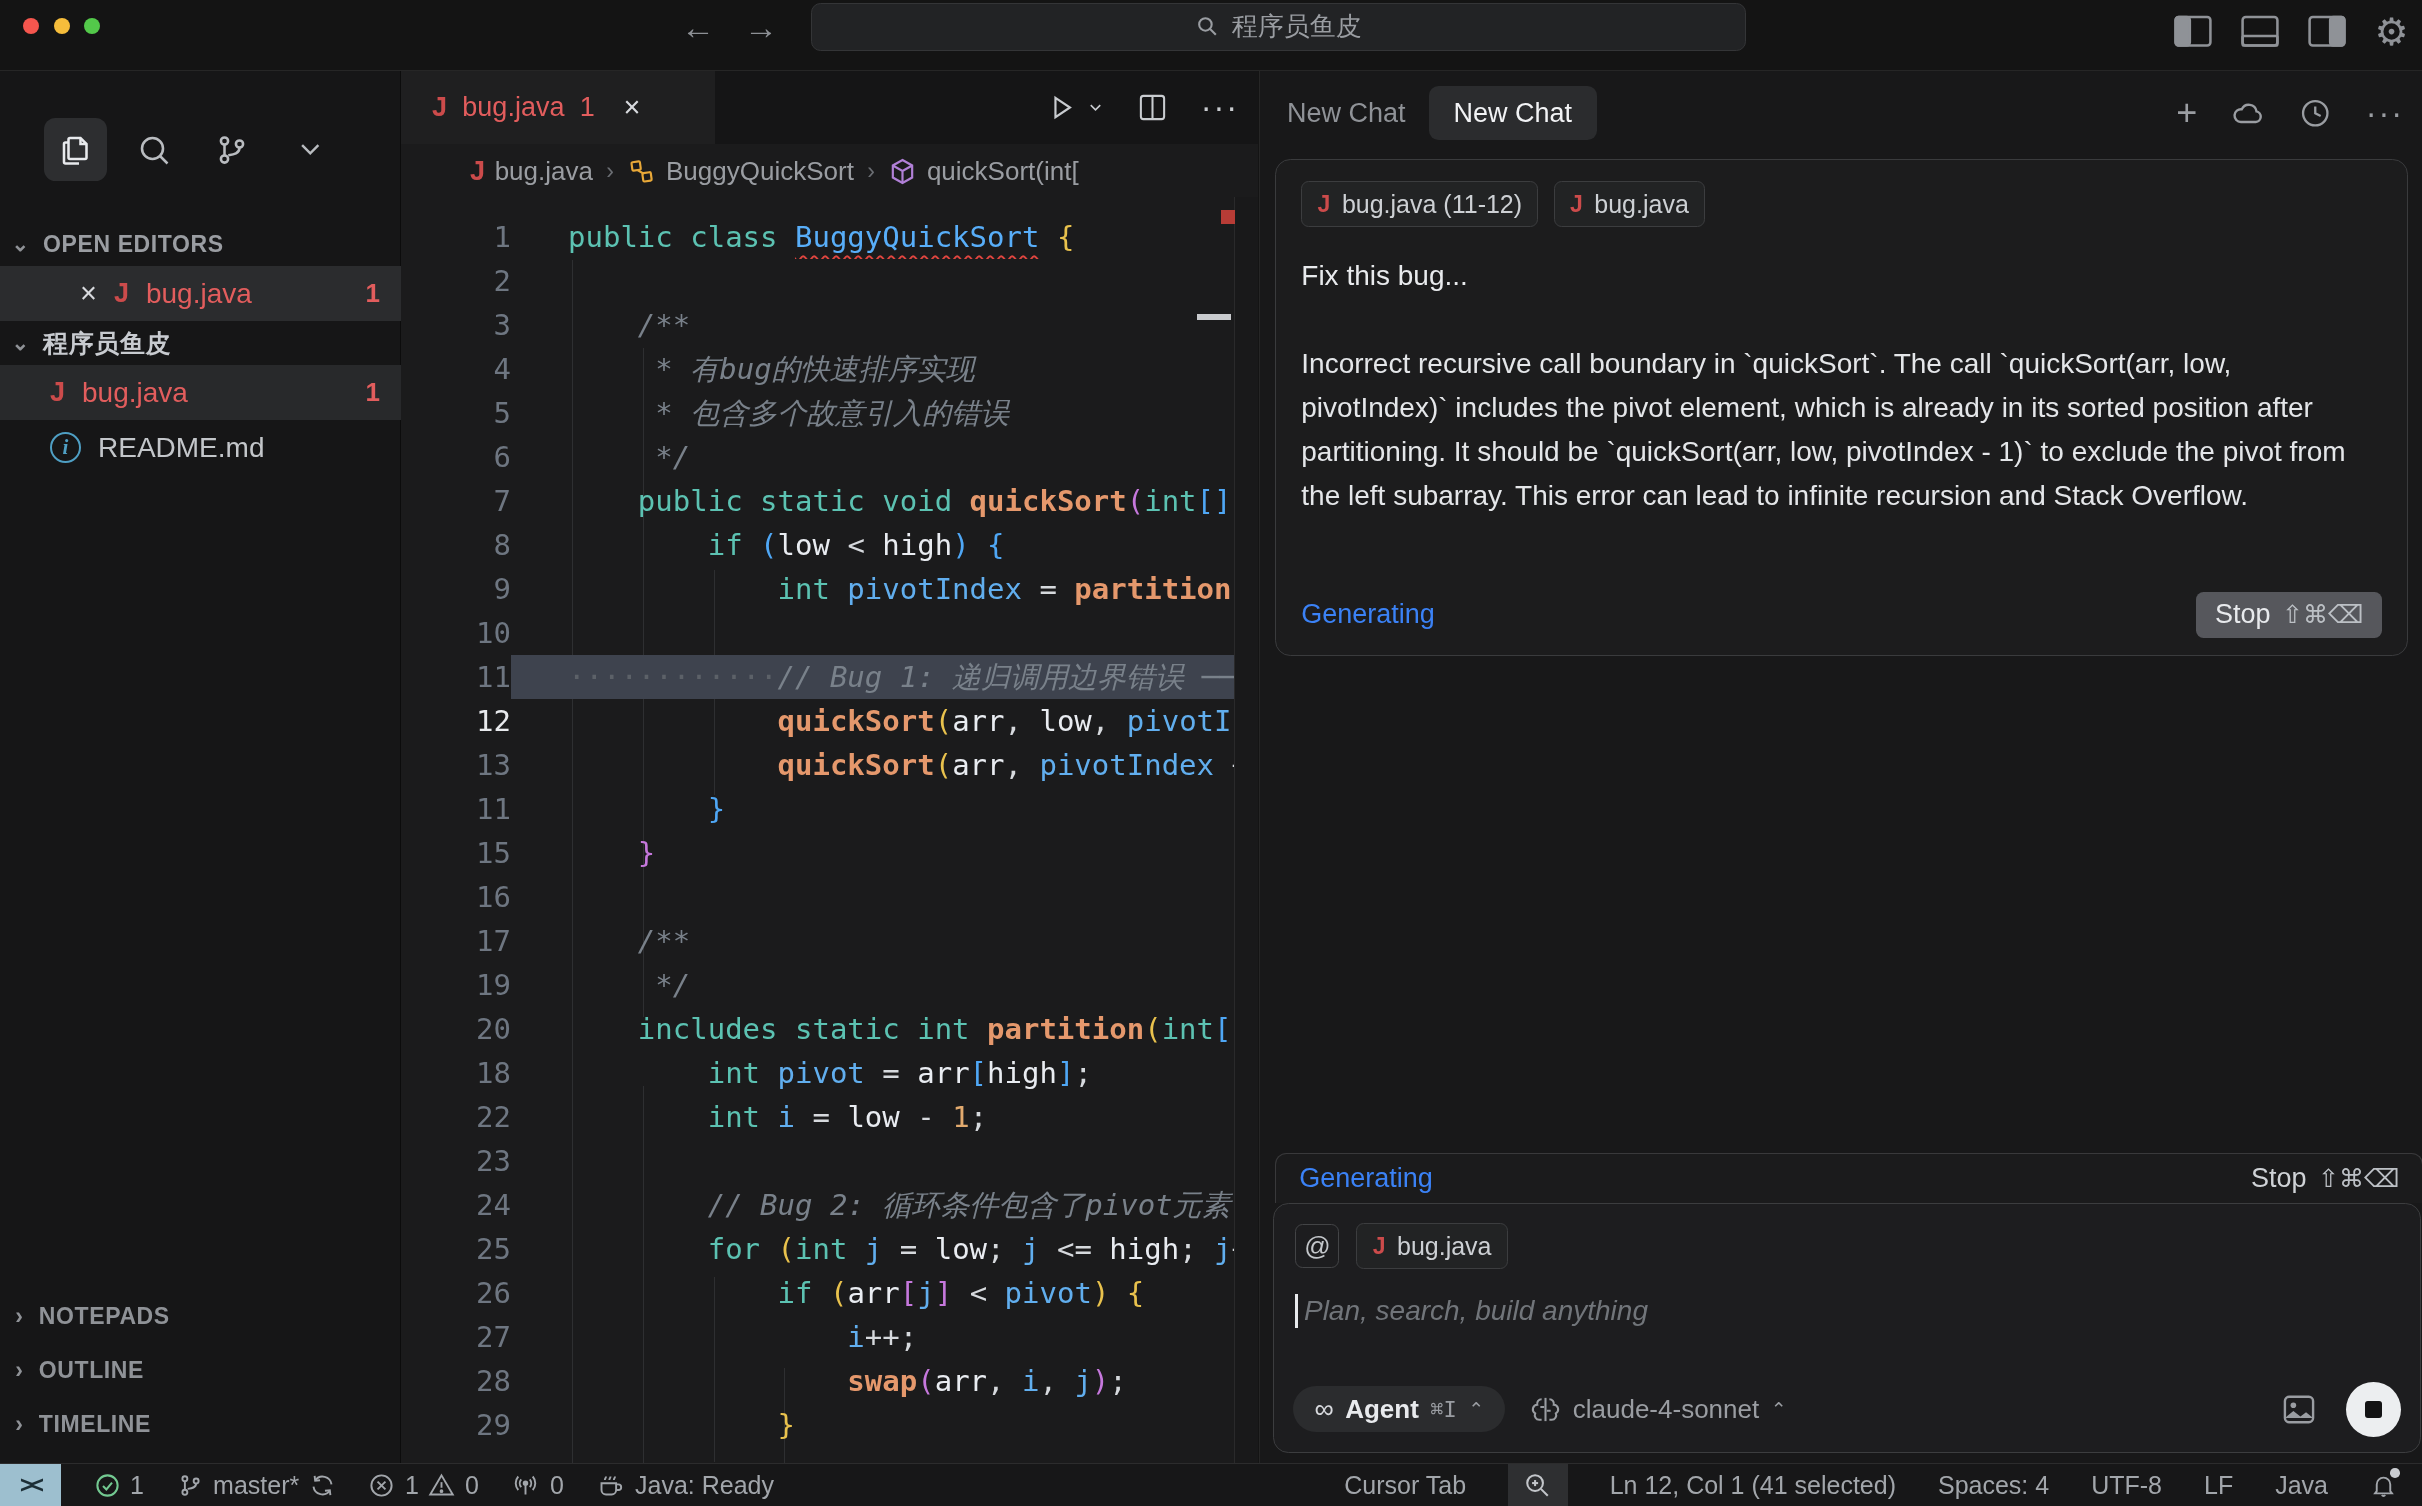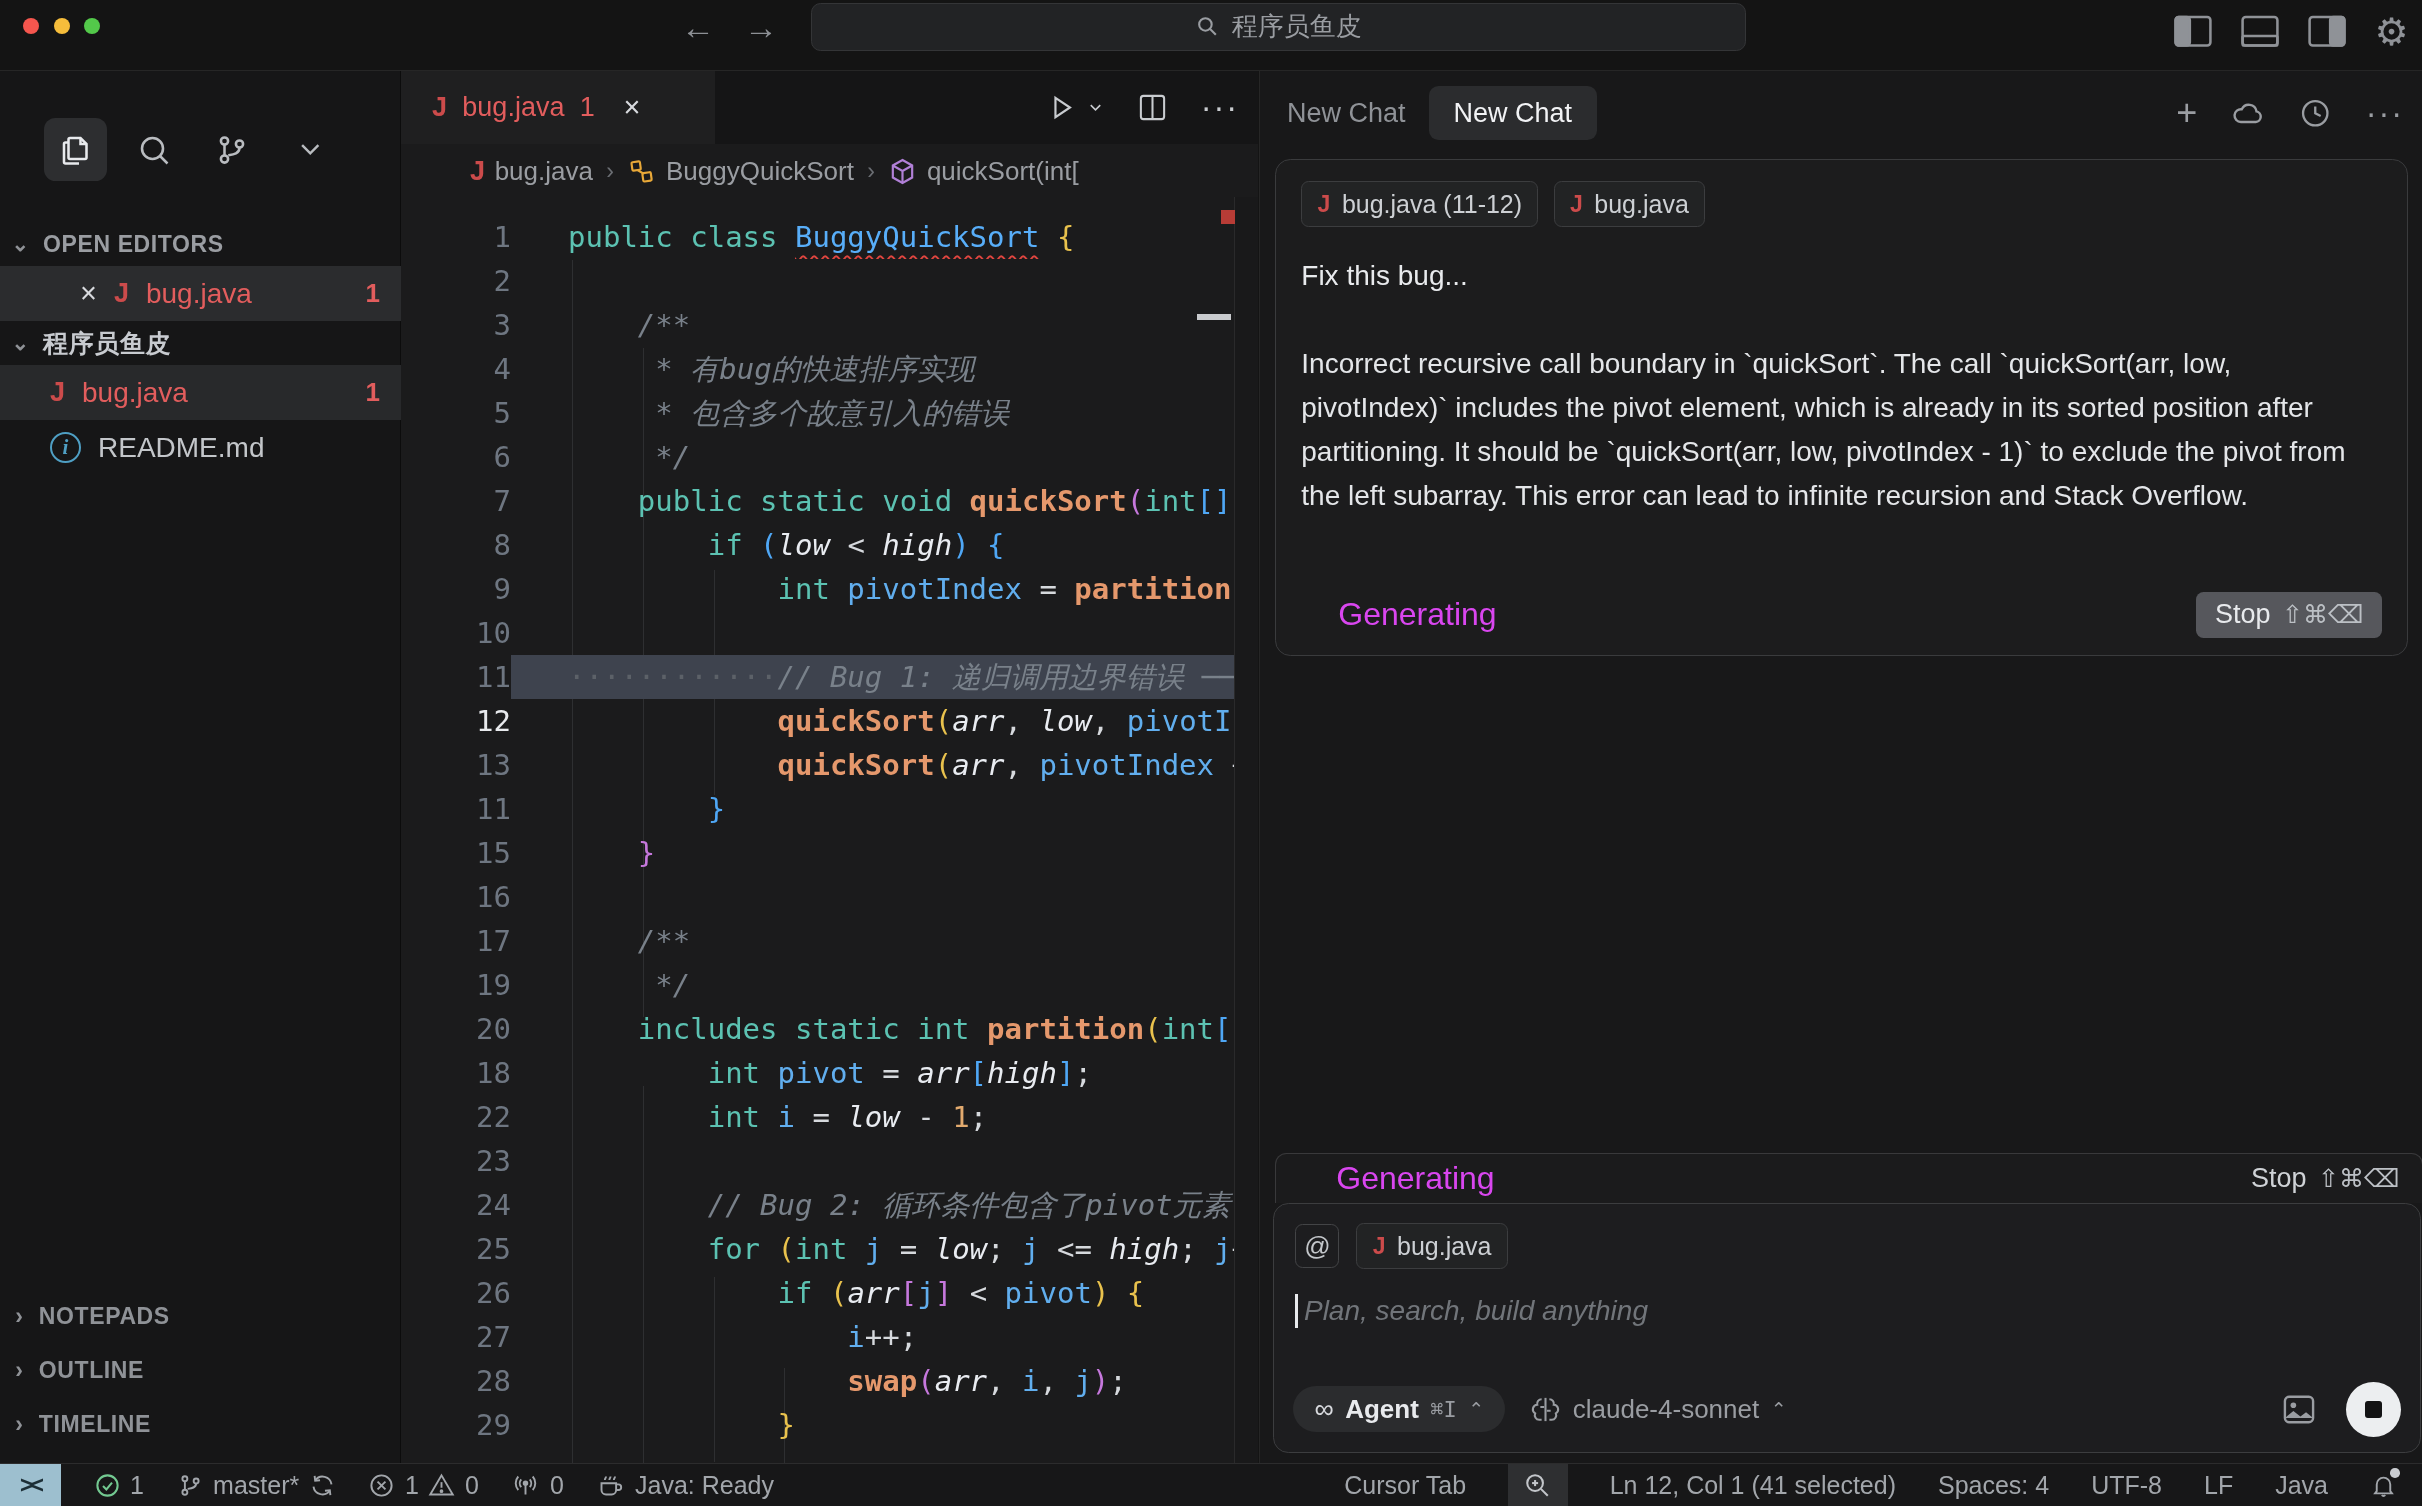--- a/index.html
+++ b/index.html
@@ -51,21 +51,21 @@
   .codelines{position:absolute;left:0;top:18px;width:857px;}
   .code-line{display:flex;height:44px;line-height:44px;white-space:pre;}
   .code-line .num{width:110px;text-align:right;color:#6e7681;flex:none;}
   .code-line .content{flex:1;padding-left:57px;overflow:hidden;}
   .code-line.current .num{color:#e8eaed;}
   .code-line.selected .content{background:var(--selection);}
   .sg.kw{color:var(--kw);}
   .sg.cls{color:var(--cls);text-decoration:underline;text-decoration-style:wavy;text-decoration-color:var(--err);text-decoration-thickness:1.9px;text-underline-offset:7.6px;}
   .sg.fn{color:var(--fn);font-weight:bold;margin-top:12px;}
   .sg.vr{color:var(--vr);}
-  .sg.pv{color:var(--pv);font-style:italic;margin-top:12px;}
+  .sg.pv{color:var(--pv);margin-top:12px;}
   .sg.cmt{color:var(--cmt);font-style:italic;}
   .sg.num{color:var(--num);}
   .sg.fg{color:var(--fg);}
   .sg.b1{color:var(--b1);}
   .sg.b2{color:var(--b2);}
   .sg.b3{color:var(--b3);}
   .sg.ws{color:#5c6168;}
   .guide{position:absolute;width:1px;background:#2e2f31;}
   .ovr-strip{position:absolute;right:0;top:126px;width:24px;height:1266px;background:#19191a;border-left:1px solid #2a2a2b;}
   .ovr-err{position:absolute;right:23px;top:139px;width:14.3px;height:14.3px;background:#b83c36;}
@@ -77,21 +77,21 @@
   .chat-tab{font-size:27px;color:#8f9297;margin-left:27px;}
   .chat-tab.active{color:#f2f3f5;background:#2b2c2e;border-radius:9.6px;padding:11.5px 25px;margin-left:23px;}
   .chat-header-icons{margin-left:auto;margin-right:19px;display:flex;gap:34px;align-items:center;color:#9a9da2;}
   .msg-card{position:absolute;left:15.3px;top:88px;width:1133px;height:497px;border:1.9px solid #3a3b3d;border-radius:15.3px;background:#1c1c1d;padding:21px 25px;}
   .pill-row{display:flex;gap:15.3px;}
   .ctx-pill{display:flex;align-items:center;gap:11.5px;border:1.9px solid #3c3d3f;background:#222324;border-radius:7.6px;padding:7.6px 15.3px;font-size:25px;color:#cdd0d4;}
   .ctx-pill .jicon{font-size:23px;}
   .user-msg{margin-top:32.5px;font-size:28px;color:#e8eaed;}
   .resp{margin-top:50px;font-size:28px;line-height:44px;color:#e4e6e9;}
   .gen-row{position:absolute;left:25px;right:25px;bottom:17px;display:flex;align-items:center;}
-  .gen-label{color:#d946ef;font-size:32px;margin-left:37px;}
+  .gen-label{color:#3b82f6;font-size:27px;}
   .stop-btn{margin-left:auto;background:#56575c;border-radius:7.6px;padding:7.6px 19px;display:flex;gap:11.5px;align-items:center;font-size:27px;color:#e8eaed;}
   .stop-keys{color:#bcc0c5;font-size:25px;}
   .gen-bar{position:absolute;left:15.3px;top:1082px;width:1148px;height:50px;border:1.9px solid #39393b;border-bottom:none;border-radius:11.5px 11.5px 0 0;background:#1b1b1c;display:flex;align-items:center;padding:0 23px;}
   .gen-bar .stop-plain{margin-left:auto;display:flex;gap:11.5px;align-items:center;font-size:27px;color:#cfd2d6;}
   .input-card{position:absolute;left:13.4px;top:1132px;width:1148px;height:250px;border:1.9px solid #3c3d3f;border-radius:15.3px;background:#1d1d1f;padding:19px 21px;}
   .at-btn{width:44px;height:44px;border:1.9px solid #434446;border-radius:7.6px;display:inline-flex;align-items:center;justify-content:center;font-size:26px;color:#c3c6ca;}
   .input-pill-row{display:flex;gap:17px;align-items:center;}
   .placeholder-row{margin-top:25px;display:flex;align-items:center;font-size:28px;color:#71757a;font-style:italic;}
   .caret{width:2.9px;height:34px;background:#e8eaed;margin-right:5.7px;}
   .input-bottom{position:absolute;left:19px;right:19px;bottom:15.3px;display:flex;align-items:center;gap:25px;}

